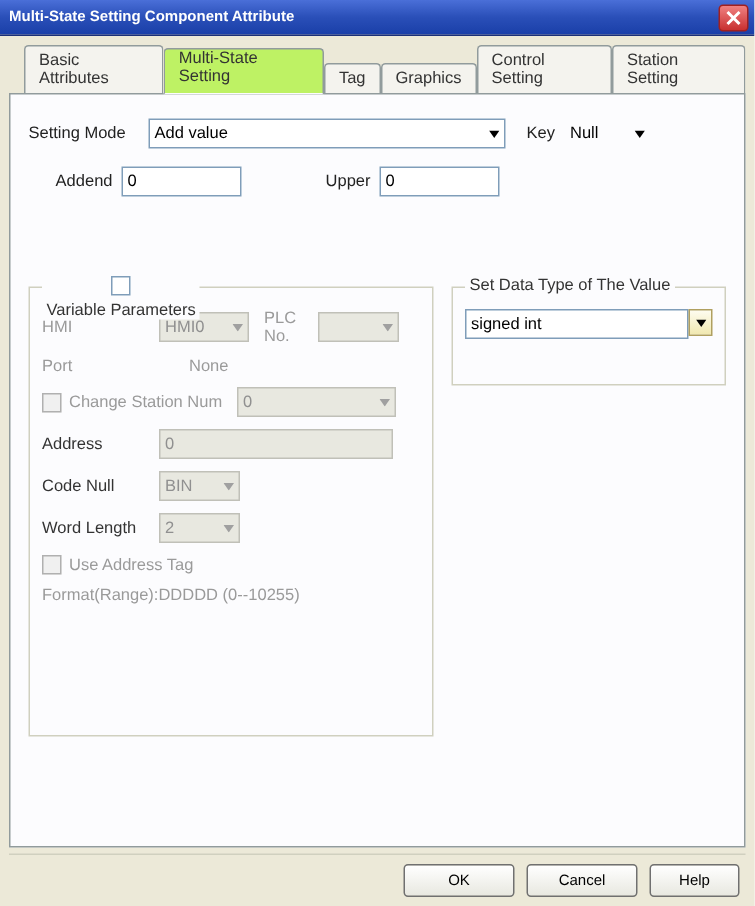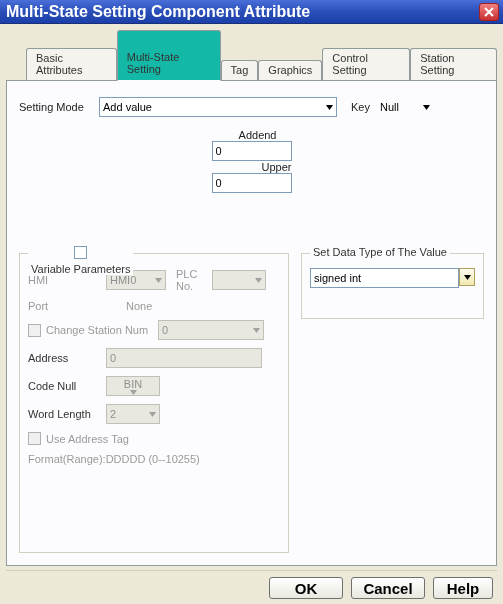--- a/index.html
+++ b/index.html
@@ -14,21 +14,21 @@
     overflow: hidden;
   }
   .titlebar {
     height: 24px;
     background: linear-gradient(to bottom, #4a6fd8 0%, #2a4fb8 50%, #1a3fa8 100%);
     display: flex;
     align-items: center;
     padding: 0 4px 0 6px;
     color: #fff;
     font-weight: bold;
-    font-size: 16px;
+    font-size: 10px;
     border-bottom: 1px solid #1a2f78;
   }
   .titlebar .title { flex: 1; }
   .titlebar .close-btn {
     width: 20px;
     height: 18px;
     background: linear-gradient(to bottom, #f08080, #c83030);
     border: 1px solid #a02020;
     border-radius: 3px;
     display: flex;
@@ -40,38 +40,38 @@
   .dialog-body {
     padding: 6px;
     background: #ece9d8;
     height: calc(100% - 24px);
     display: flex;
     flex-direction: column;
   }
   .tabs-row {
     display: flex;
     align-items: flex-end;
-    margin-left: 20px;
+    margin-left: 10px;
   }
   .tab {
     padding: 3px 9px 4px 9px;
     border: 1px solid #919b9c;
     border-bottom: none;
     background: #f4f3ee;
     margin-right: 0px;
     border-radius: 3px 3px 0 0;
     cursor: pointer;
     position: relative;
     font-size: 11px;
     color: #333;
   }
   .tab.active {
-    background: #14b8a6;
+    background: #bef264;
     z-index: 2;
-    padding-top: 20px;
+    padding-top: 0;
     padding-bottom: 5px;
     margin-bottom: -1px;
     border-bottom: 1px solid #fcfcfe;
   }
   .tab-panel {
     border: 1px solid #919b9c;
     background: #fcfcfe;
     flex: 1;
     padding: 16px 12px 12px 12px;
     position: relative;
@@ -162,27 +162,26 @@
     padding: 6px 4px 0 4px;
     border-top: 1px solid #d0d0bf;
     margin-top: 4px;
   }
   .btn {
     min-width: 74px;
     height: 22px;
     border: 1px solid #707070;
     background: linear-gradient(to bottom, #ffffff, #e8e8e0);
     border-radius: 3px;
-    font-size: 15px;
+    font-size: 10px;
     cursor: pointer;
     display: flex;
     align-items: center;
     justify-content: center;
     padding: 0 8px;
-    font-weight: bold;
   }
   .vp-row {
     display: flex;
     align-items: center;
     margin-bottom: 8px;
   }
   .vp-lbl { width: 78px; color: #9a9a9a; }
   .vp-lbl.dark { color: #333; }
 </style>
 </head>
@@ -224,21 +223,21 @@
       <div class="combo" style="width:56px;border:none;background:transparent;">
         <span>Null</span>
         <span class="arrow">
             <svg viewBox="0 0 7 5">
               <path d="M0 0 L7 0 L3.5 5 Z" fill="#000"></path>
             </svg>
           </span>
       </div>
     </div>
 
-    <div class="row" style="margin-bottom:60px;flex-direction:column;">
+    <div class="row" style="margin-bottom:60px;">
       <span class="lbl" style="width:56px;text-align:right;margin-right:6px;">Addend</span>
       <input class="text-input" style="width: 80px;" value="0">
       <span class="lbl" style="width:56px;text-align:right;margin-left:30px;margin-right:6px;">Upper</span>
       <input class="text-input" style="width: 80px;" value="0">
     </div>
 
     <div style="display:flex;gap:12px;">
 
       <div class="groupbox" style="width:270px;height:300px;">
         <div class="legend">
@@ -286,21 +285,21 @@
         </div>
 
 
         <div class="vp-row">
           <span class="vp-lbl dark">Address</span>
           <input class="text-input disabled" style="width: 156px;" disabled="" value="0">
         </div>
 
         <div class="vp-row">
           <span class="vp-lbl dark">Code Null</span>
-          <div class="combo disabled" style="width:54px;flex-direction:column;">
+          <div class="combo disabled" style="width:54px;">
             <span>BIN</span>
             <span class="arrow">
                 <svg viewBox="0 0 7 5">
                   <path d="M0 0 L7 0 L3.5 5 Z" fill="#a0a0a0"></path>
                 </svg>
               </span>
           </div>
         </div>
 
         <div class="vp-row">

